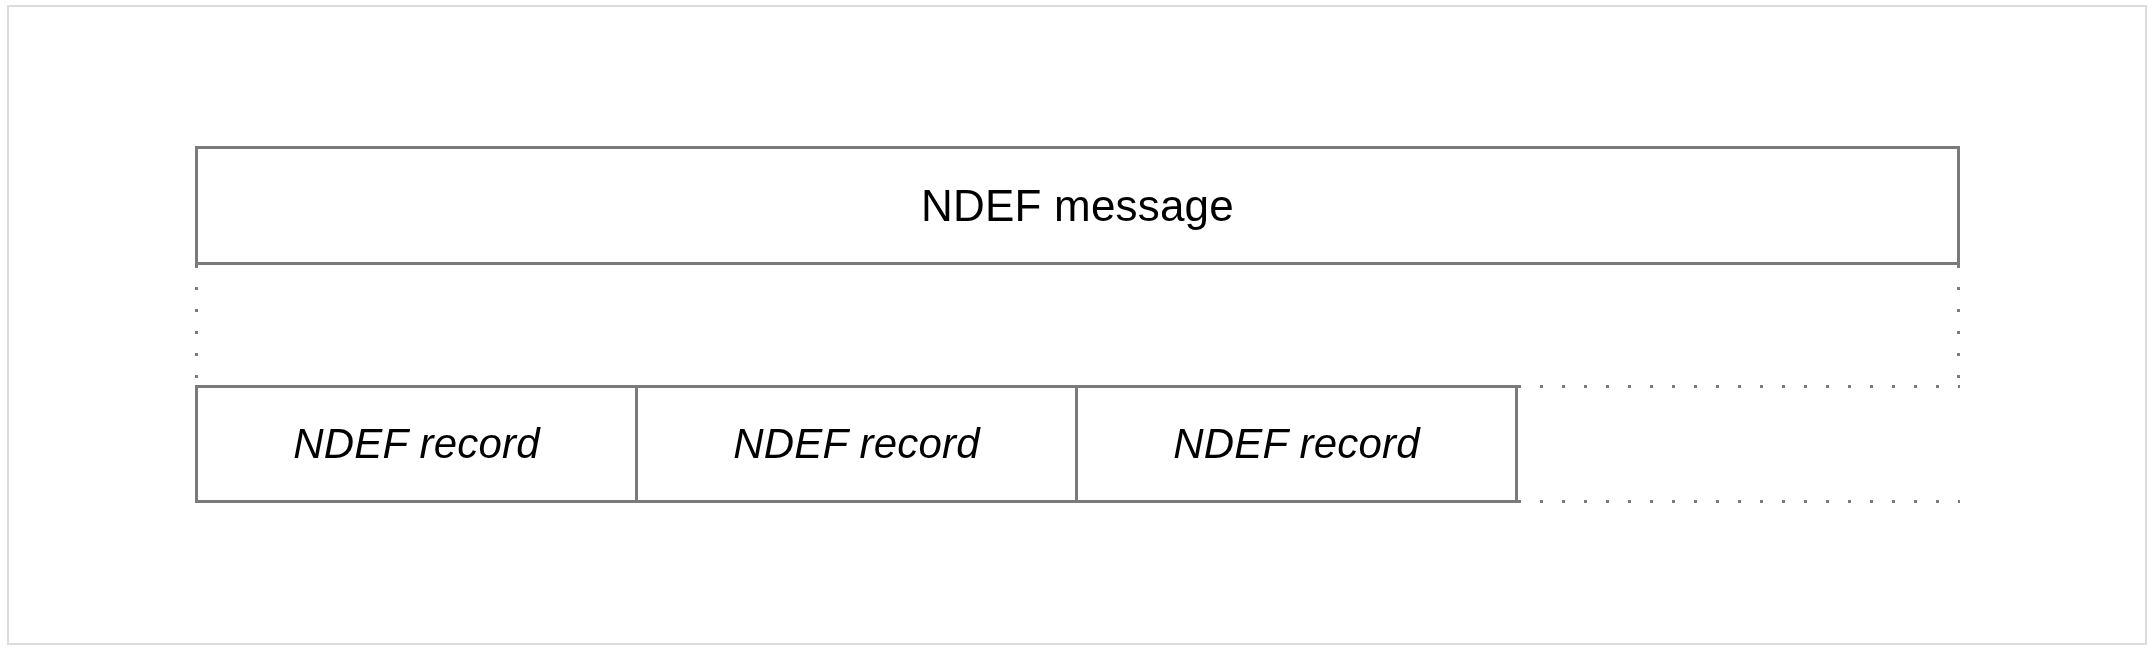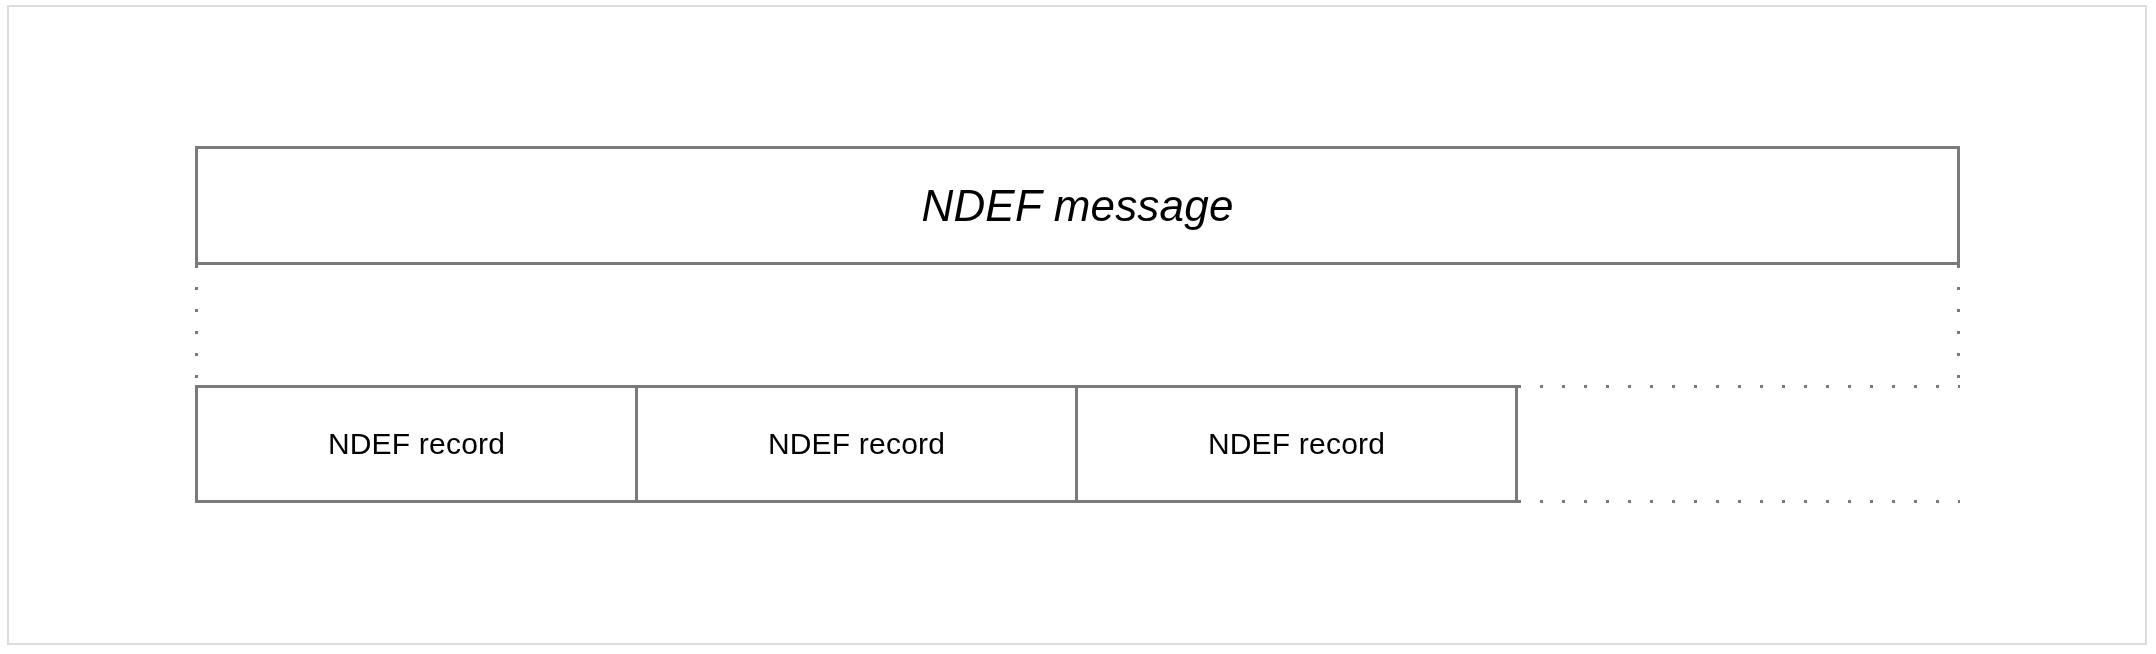--- a/index.html
+++ b/index.html
@@ -44,21 +44,20 @@
     width: 1765px;
     height: 119px;
     box-sizing: border-box;
     border: 3px solid #7a7a7a;
     background: #ffffff;
     display: flex;
     align-items: center;
     justify-content: center;
   }
   #message-label {
-    font-style: italic;
     font-size: 44px;
     line-height: 1;
     color: #000000;
     letter-spacing: 0.2px;
     white-space: nowrap;
   }
 
   
   .connector-v {
     position: absolute;
@@ -85,21 +84,22 @@
     top: 0;
     height: 118px;
     box-sizing: border-box;
     border: 3px solid #7a7a7a;
     background: #ffffff;
     display: flex;
     align-items: center;
     justify-content: center;
   }
   .record-label {
-    font-size: 30px;
+    font-style: italic;
+    font-size: 42px;
     line-height: 1;
     color: #000000;
     letter-spacing: 0.2px;
     white-space: nowrap;
   }
   #record-1 { left: 0px;    width: 443px; }
   #record-2 { left: 440px;  width: 443px; }
   #record-3 { left: 880px;  width: 443px; }
 
   

